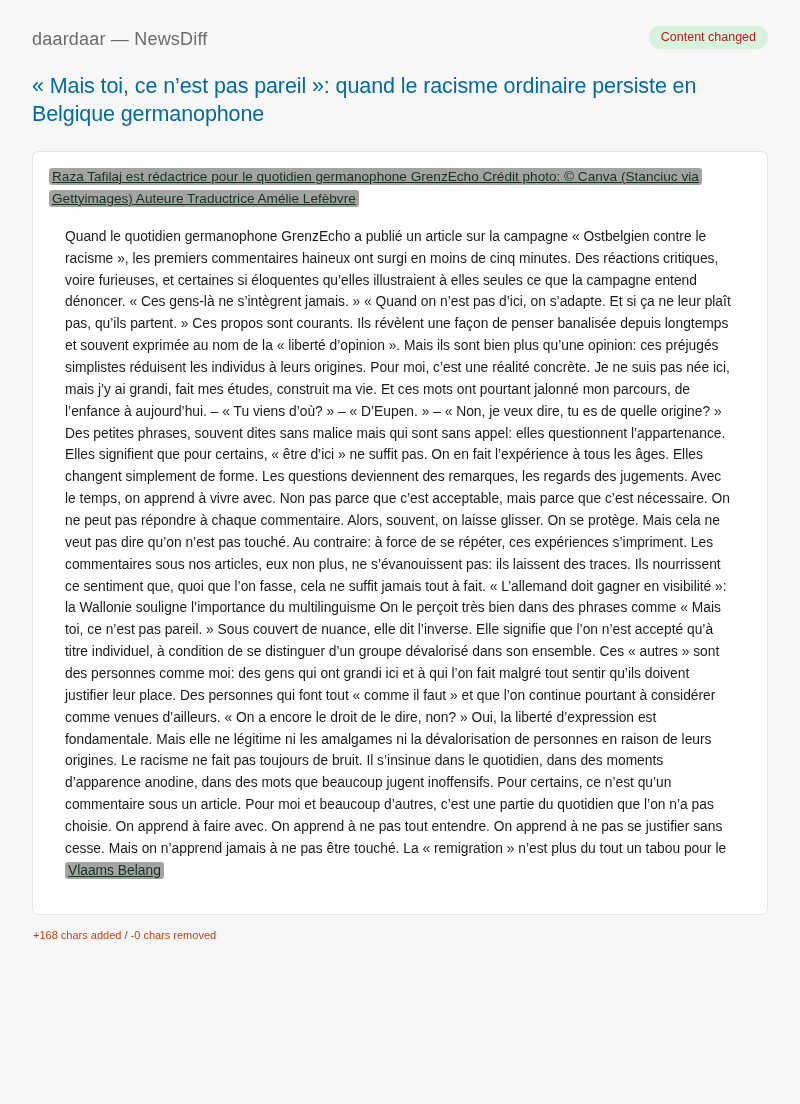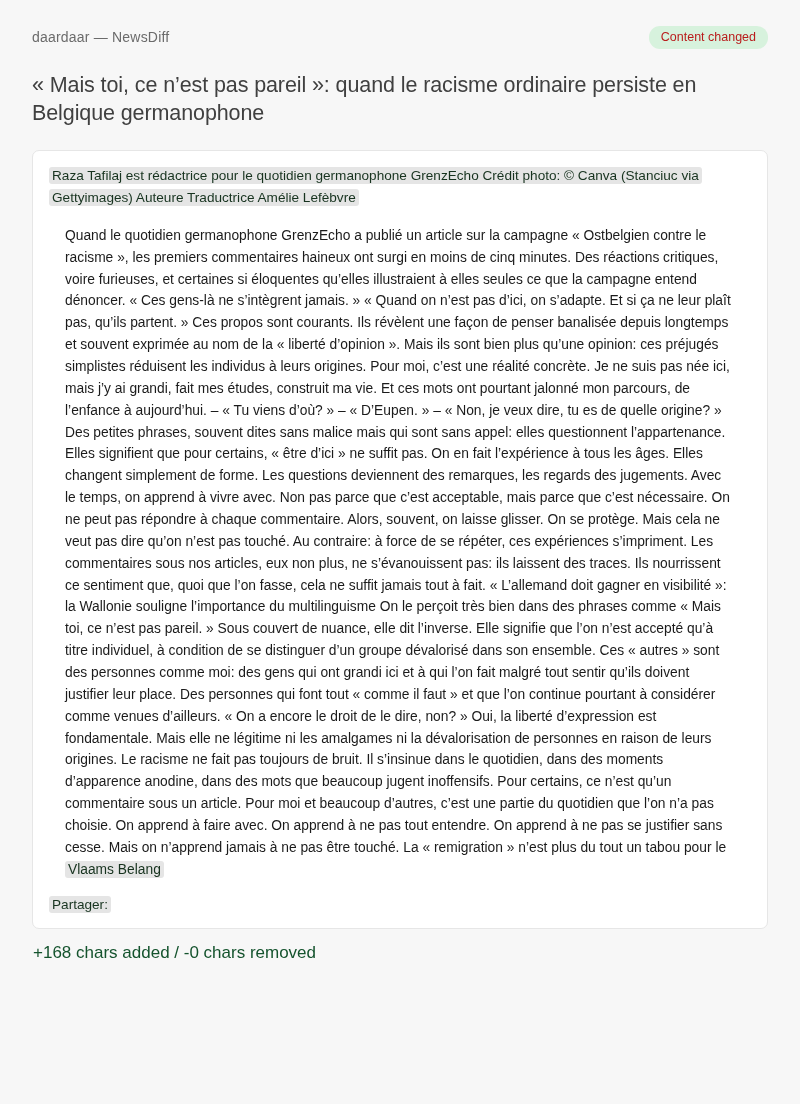--- a/index.html
+++ b/index.html
@@ -18,91 +18,91 @@
     background: #f7f7f7;
     padding: 26px 32px 0 32px;
   }
   .topbar {
     display: flex;
     align-items: flex-start;
     justify-content: space-between;
     margin-bottom: 22px;
   }
   .brand {
-    font-size: 14px;
+    font-size: 18px;
     color: #6b6b6b;
     letter-spacing: 0.2px;
     padding-top: 3px;
   }
   .status-badge {
     background: #d7f2dd;
     color: #b91c1c;
     font-size: 12.5px;
     border-radius: 11px;
     padding: 4px 12px 5px 12px;
     white-space: nowrap;
   }
   h1.title {
     font-size: 21.5px;
     font-weight: normal;
     line-height: 1.32;
-    color: #404040;
+    color: #0369a1;
     margin: 0 0 22px 0;
     letter-spacing: -0.1px;
   }
   .card {
     background: #ffffff;
     border: 1px solid #e6e6e6;
     border-radius: 7px;
     padding: 14px 16px 16px 16px;
   }
   .added {
-    background: #e5e5e5;
+    background: #a3a3a3;
     color: #17331f;
     border-radius: 3px;
     padding: 1px 3px;
     box-decoration-break: clone;
+    text-decoration: underline;
     -webkit-box-decoration-break: clone;
   }
   .credit {
     font-size: 13.6px;
     line-height: 1.62;
     margin: 0 0 4px 0;
   }
   .body-text {
     font-size: 13.8px;
     line-height: 1.585;
     color: #1b1b1b;
     margin: 16px;
     text-align: left;
   }
   .share-line {
     margin-top: 5px;
     font-size: 13.6px;
   }
   .footer-stats {
-    font-size: 17px;
-    color: #14532d;
+    font-size: 11px;
+    color: #c2410c;
     margin-top: 14px;
     padding-left: 1px;
   }
 </style>
 </head>
 <body>
 
 <div class="page">
 
   <div class="topbar">
     <div class="brand">daardaar — NewsDiff</div>
     <div class="status-badge">Content changed</div>
   </div>
 
   <h1 class="title">« Mais toi, ce n’est pas pareil »: quand le racisme ordinaire persiste en Belgique germanophone</h1>
 
   <div class="card">
     <p class="credit"><span class="added">Raza Tafilaj est rédactrice pour le quotidien germanophone GrenzEcho Crédit photo: © Canva (Stanciuc via Gettyimages) Auteure Traductrice Amélie Lefèbvre</span></p>
     <p class="body-text"><span>Quand le quotidien germanophone GrenzEcho a publié un article sur la campagne « Ostbelgien contre le racisme », les premiers commentaires haineux ont surgi en moins de cinq minutes. Des réactions critiques, voire furieuses, et certaines si éloquentes qu’elles illustraient à elles seules ce que la campagne entend dénoncer. « Ces gens-là ne s’intègrent jamais. » « Quand on n’est pas d’ici, on s’adapte. Et si ça ne leur plaît pas, qu’ils partent. » Ces propos sont courants. Ils révèlent une façon de penser banalisée depuis longtemps et souvent exprimée au nom de la « liberté d’opinion ». Mais ils sont bien plus qu’une opinion: ces préjugés simplistes réduisent les individus à leurs origines. Pour moi, c’est une réalité concrète. Je ne suis pas née ici, mais j’y ai grandi, fait mes études, construit ma vie. Et ces mots ont pourtant jalonné mon parcours, de l’enfance à aujourd’hui. – « Tu viens d’où? » – « D’Eupen. » – « Non, je veux dire, tu es de quelle origine? » Des petites phrases, souvent dites sans malice mais qui sont sans appel: elles questionnent l’appartenance. Elles signifient que pour certains, « être d’ici » ne suffit pas. On en fait l’expérience à tous les âges. Elles changent simplement de forme. Les questions deviennent des remarques, les regards des jugements. Avec le temps, on apprend à vivre avec. Non pas parce que c’est acceptable, mais parce que c’est nécessaire. On ne peut pas répondre à chaque commentaire. Alors, souvent, on laisse glisser. On se protège. Mais cela ne veut pas dire qu’on n’est pas touché. Au contraire: à force de se répéter, ces expériences s’impriment. Les commentaires sous nos articles, eux non plus, ne s’évanouissent pas: ils laissent des traces. Ils nourrissent ce sentiment que, quoi que l’on fasse, cela ne suffit jamais tout à fait. « L’allemand doit gagner en visibilité »: la Wallonie souligne l’importance du multilinguisme On le perçoit très bien dans des phrases comme « Mais toi, ce n’est pas pareil. » Sous couvert de nuance, elle dit l’inverse. Elle signifie que l’on n’est accepté qu’à titre individuel, à condition de se distinguer d’un groupe dévalorisé dans son ensemble. Ces « autres » sont des personnes comme moi: des gens qui ont grandi ici et à qui l’on fait malgré tout sentir qu’ils doivent justifier leur place. Des personnes qui font tout « comme il faut » et que l’on continue pourtant à considérer comme venues d’ailleurs. « On a encore le droit de le dire, non? » Oui, la liberté d’expression est fondamentale. Mais elle ne légitime ni les amalgames ni la dévalorisation de personnes en raison de leurs origines. Le racisme ne fait pas toujours de bruit. Il s’insinue dans le quotidien, dans des moments d’apparence anodine, dans des mots que beaucoup jugent inoffensifs. Pour certains, ce n’est qu’un commentaire sous un article. Pour moi et beaucoup d’autres, c’est une partie du quotidien que l’on n’a pas choisie. On apprend à faire avec. On apprend à ne pas tout entendre. On apprend à ne pas se justifier sans cesse. Mais on n’apprend jamais à ne pas être touché. La « remigration » n’est plus du tout un tabou pour le </span><span class="added">Vlaams Belang</span></p>
-    <div class="share-line"><span class="added">Partager:</span></div>
   </div>
 
   <div class="footer-stats">+168 chars added / -0 chars removed</div>
 
 </div>
 
 </body></html>

